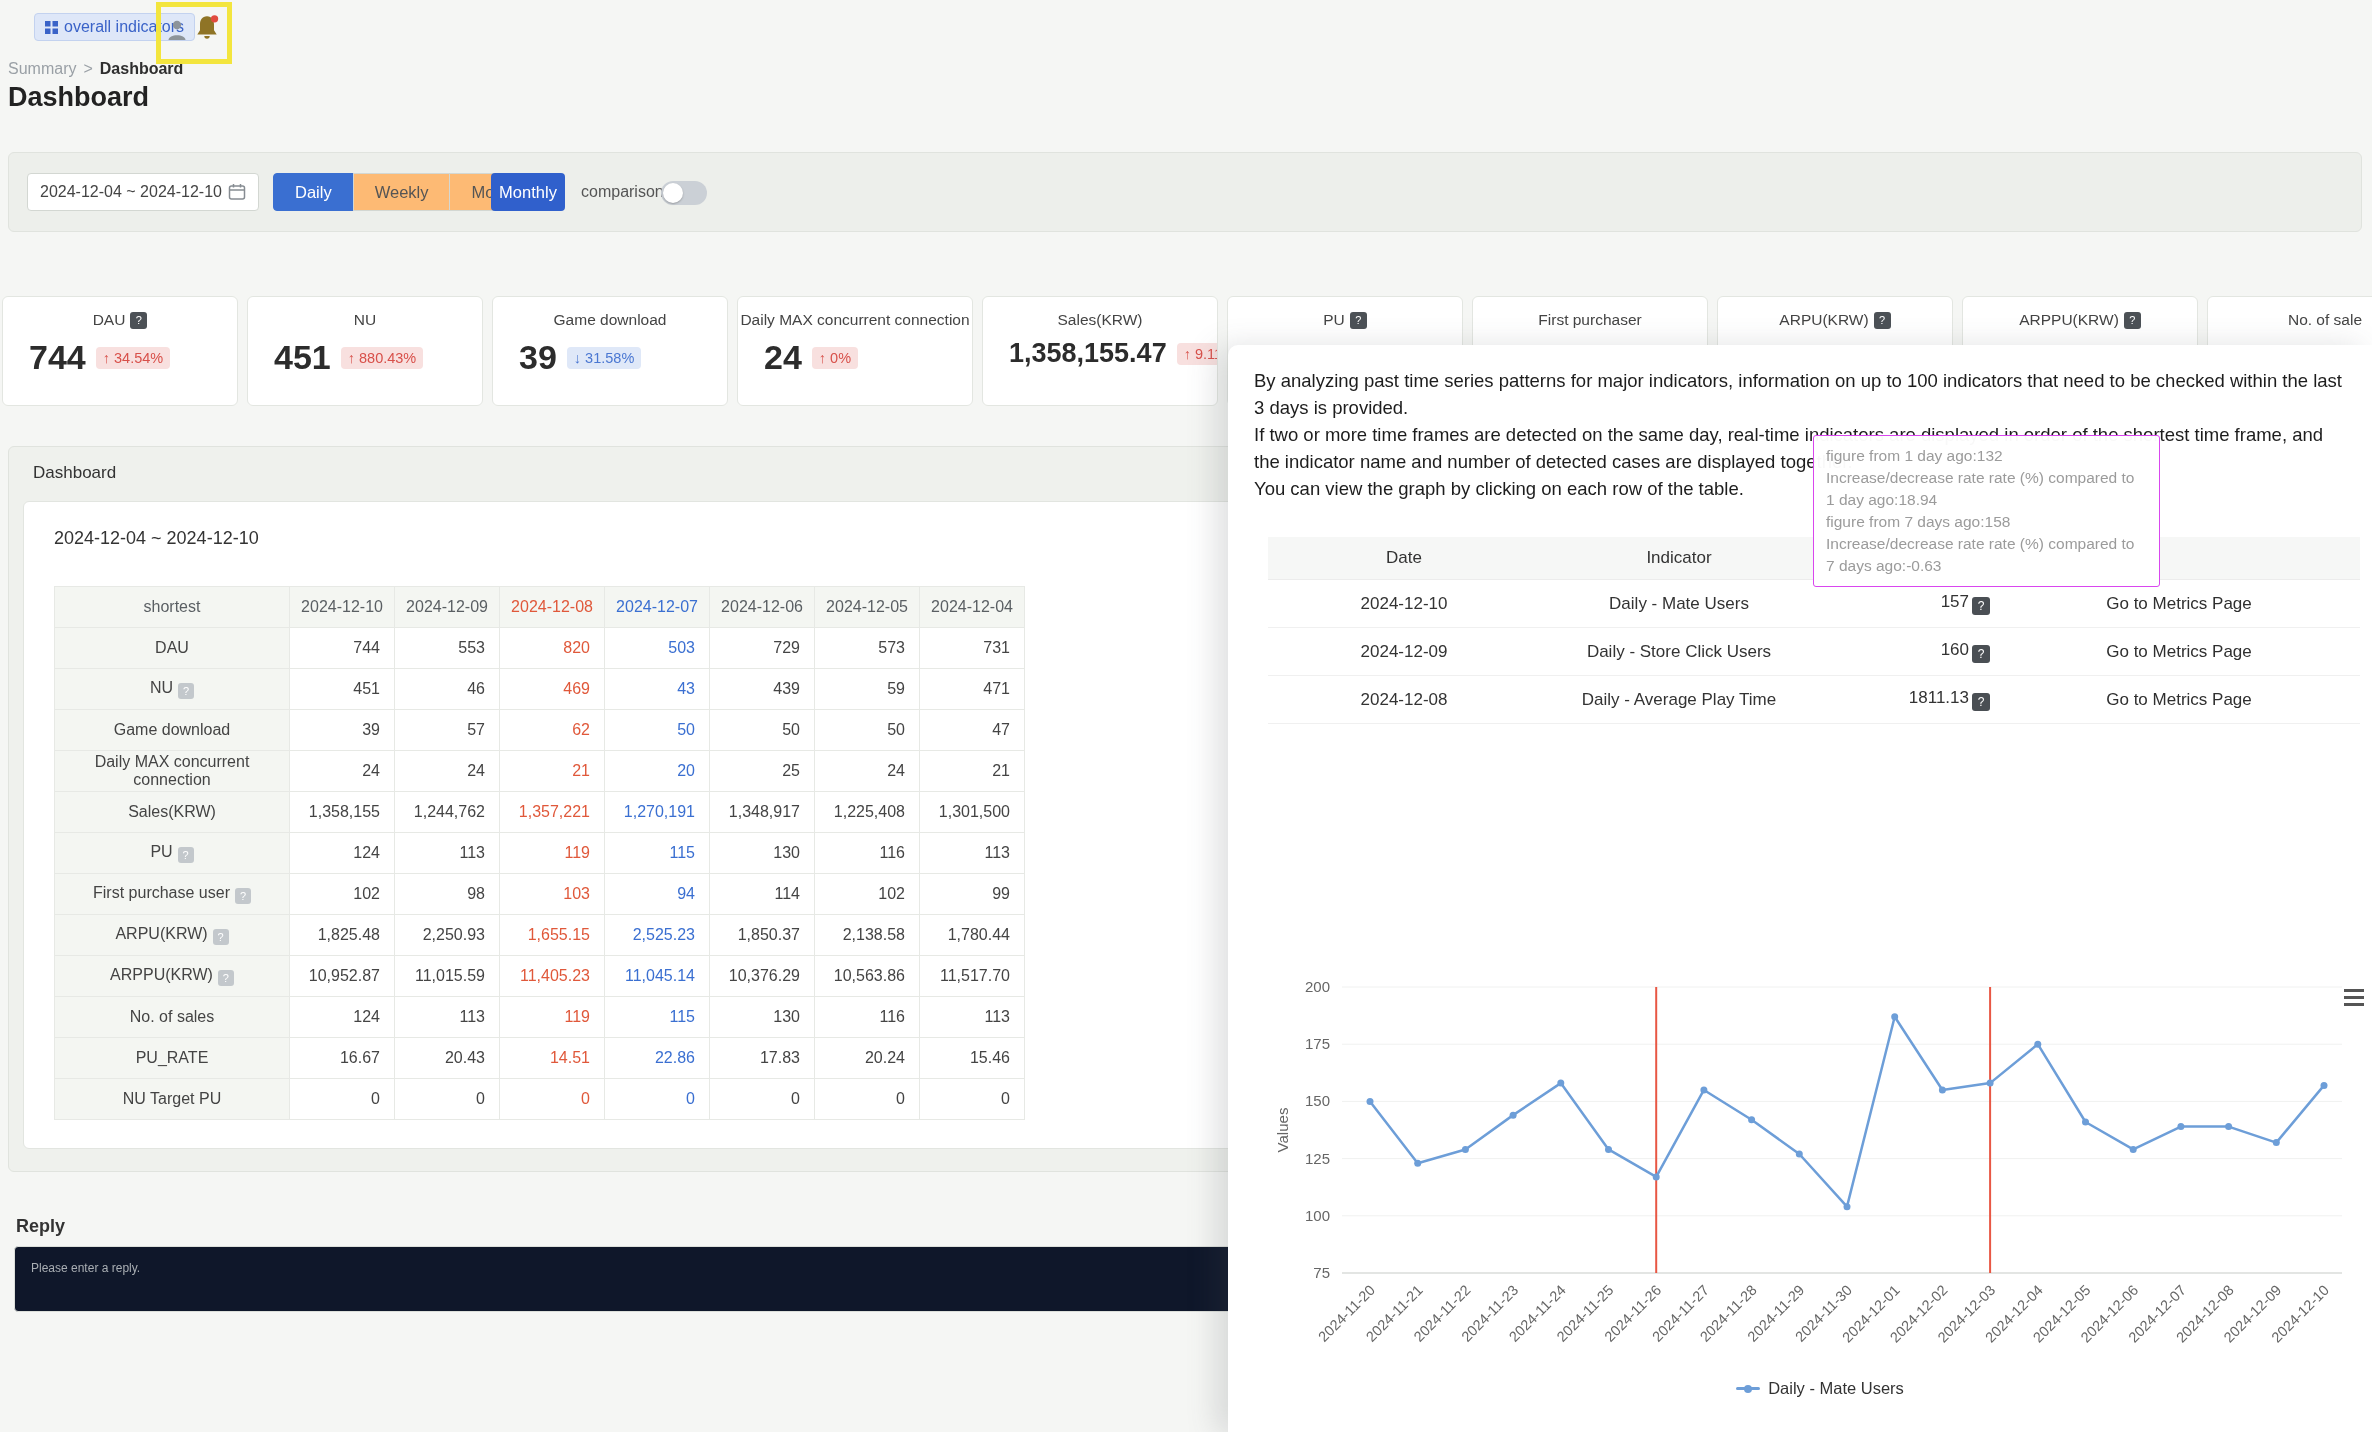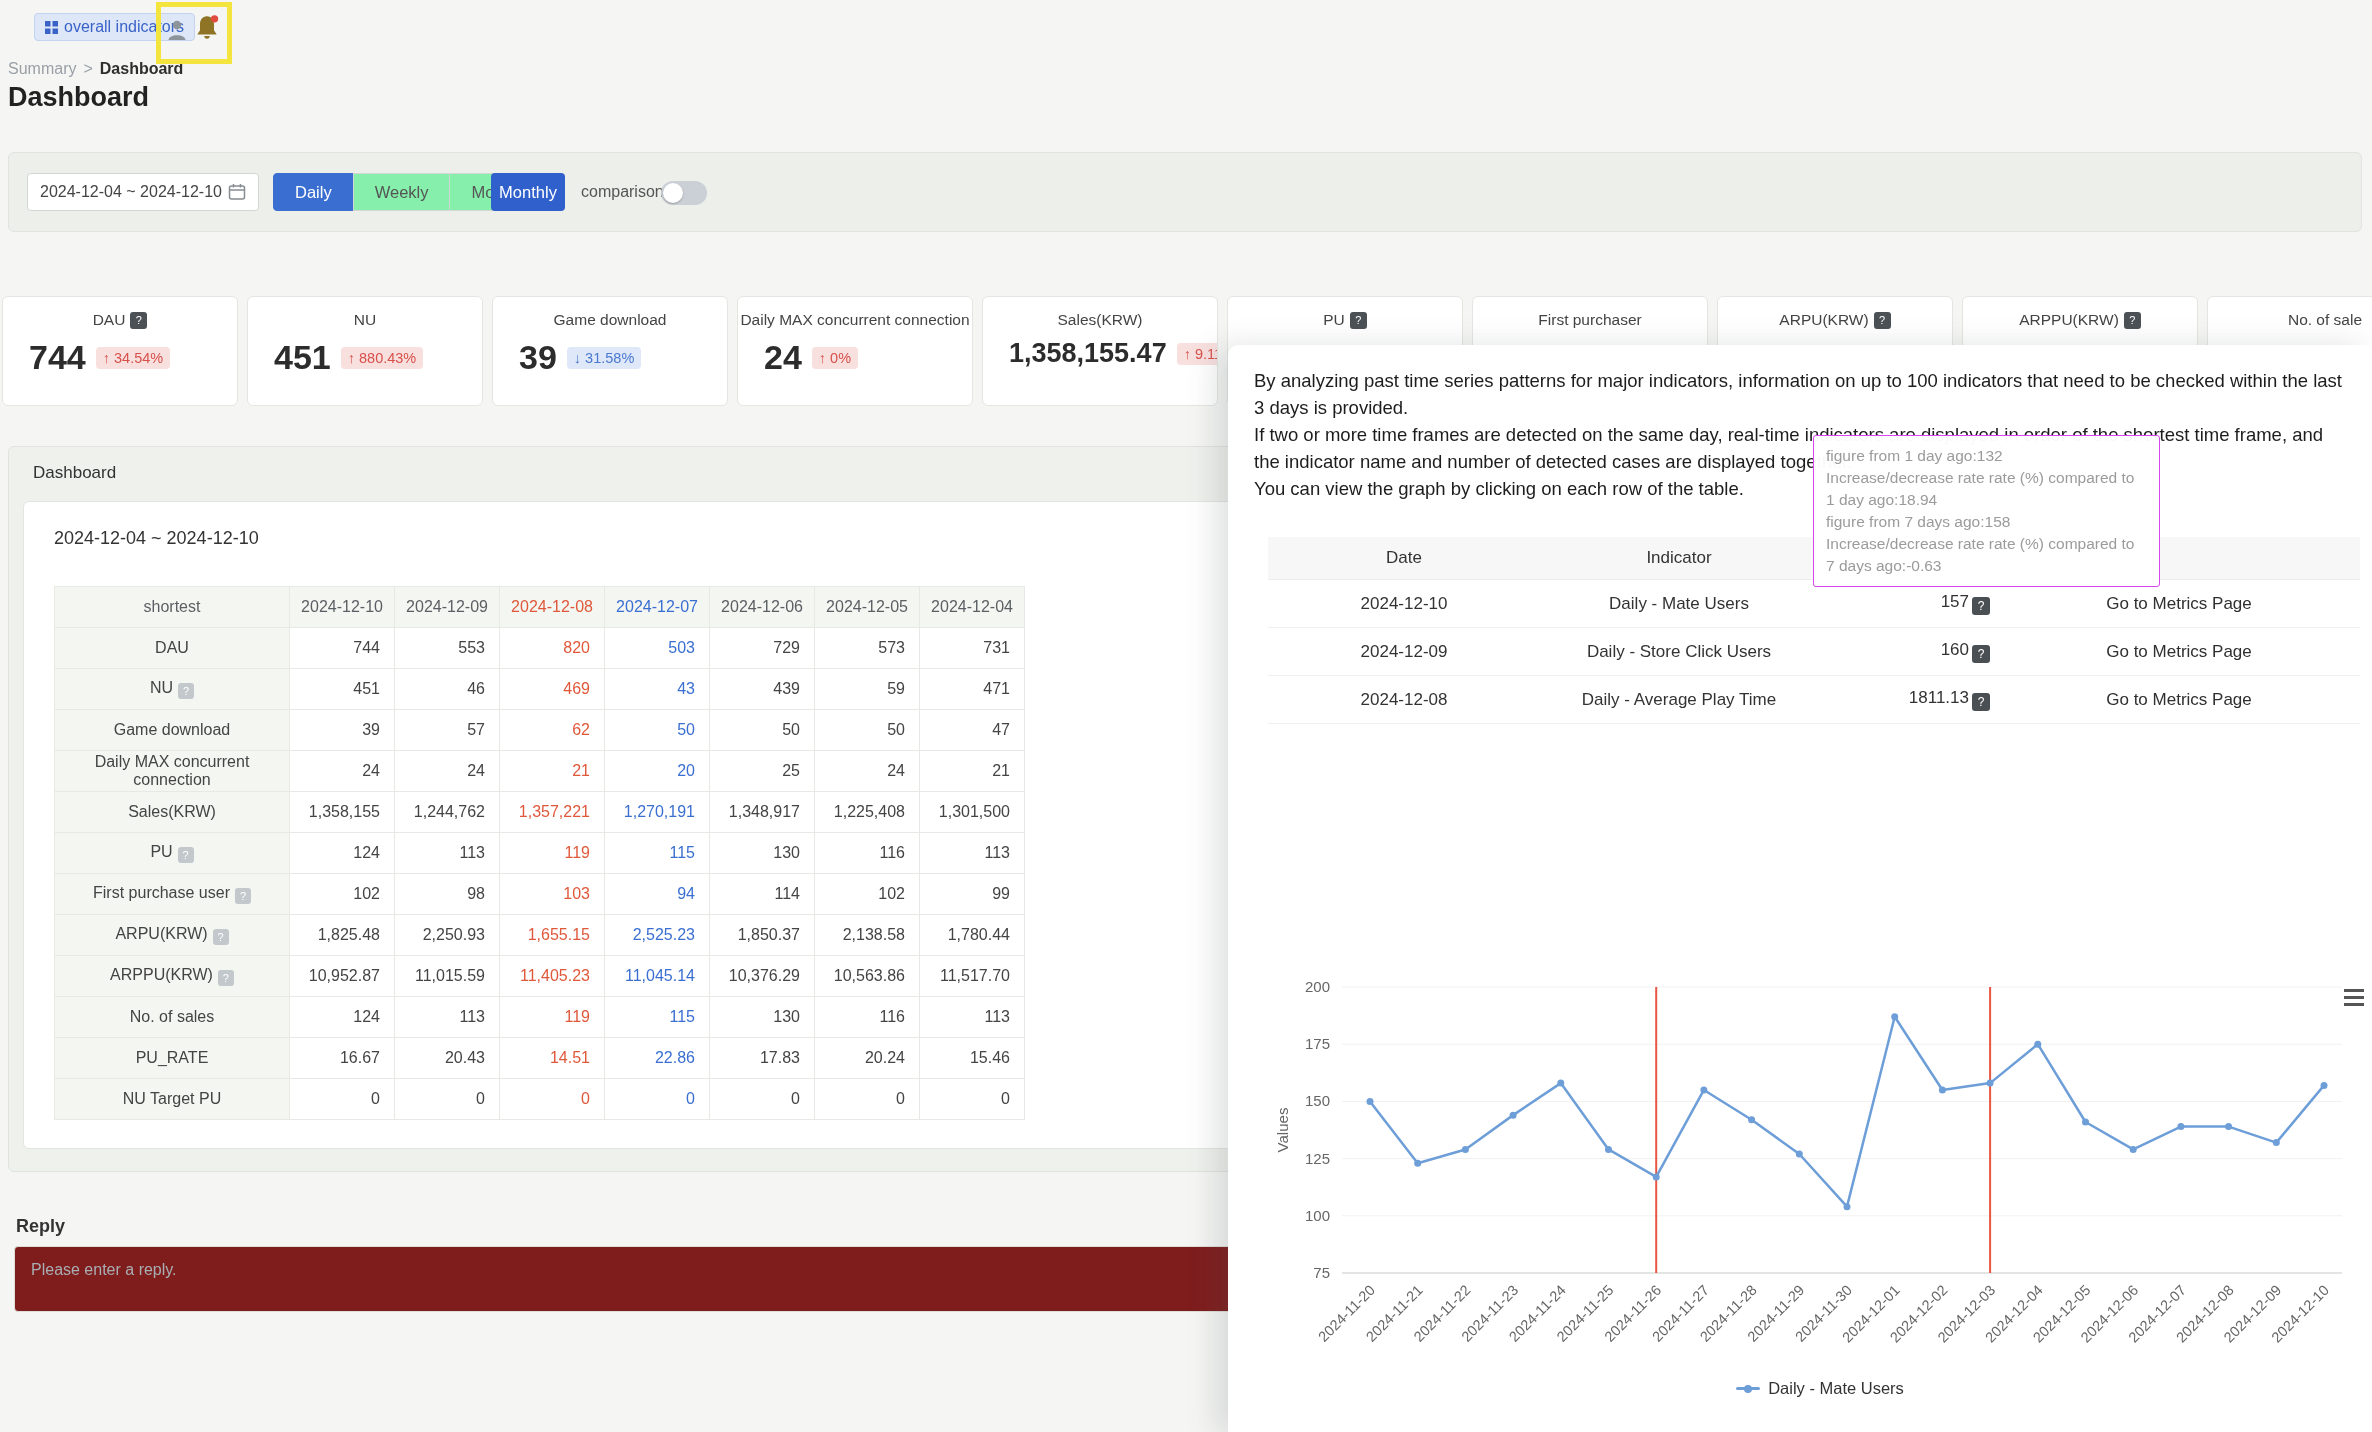--- a/index.html
+++ b/index.html
@@ -15,21 +15,21 @@
 
   .breadcrumb{position:absolute;left:8px;top:60px;font-size:16px;color:#9aa0a6;display:flex;gap:7px;align-items:center;}
   .breadcrumb .cur{color:#2e2e2e;font-weight:600;}
   .page-title{position:absolute;left:8px;top:82px;font-size:27px;font-weight:600;color:#222;margin:0;}
 
   
   .filter-panel{position:absolute;left:8px;top:152px;width:2354px;height:80px;background:#edefeb;border:1px solid #e0e3de;border-radius:6px;box-sizing:border-box;}
   .date-input{position:absolute;left:18px;top:20px;width:232px;height:38px;background:#fff;border:1px solid #d3d7d2;border-radius:4px;
               display:flex;align-items:center;justify-content:space-between;padding:0 12px;font-size:16px;color:#444;box-sizing:border-box;cursor:pointer;}
   .seg{position:absolute;left:264px;top:20px;height:48px;display:flex;}
-  .seg button{height:38px;padding:0 21px;font-size:16.5px;background:#86efac;border:1px solid #d3d7d2;color:#555;margin-left:-1px;cursor:pointer;}
+  .seg button{height:38px;padding:0 21px;font-size:16.5px;background:#fdba74;border:1px solid #d3d7d2;color:#555;margin-left:-1px;cursor:pointer;}
   .seg button.first{border-radius:4px 0 0 4px;margin-left:0;}
   .seg button.last{border-radius:0 4px 4px 0;}
   .seg button.active{background:#3a6fd1;border-color:#3a6fd1;color:#fff;}
   .search-btn{position:absolute;left:482px;top:20px;width:74px;height:38px;background:#3060cc;color:#fff;border:none;border-radius:4px;font-size:16.5px;cursor:pointer;}
   .cmp-label{position:absolute;left:572px;top:30px;font-size:16px;color:#555;}
   .toggle{position:absolute;left:652px;top:28px;width:46px;height:24px;background:#cbd0d6;border-radius:12px;cursor:pointer;}
   .toggle .knob{position:absolute;left:2px;top:2px;width:20px;height:20px;background:#fff;border-radius:50%;box-shadow:0 1px 2px rgba(0,0,0,.25);}
 
   
   .status-line{position:absolute;left:8px;top:254px;display:flex;align-items:center;gap:10px;}
@@ -58,21 +58,21 @@
   .main-table th{background:#f4f6f2;font-weight:400;color:#5a5f63;width:104px;text-align:center;}
   .main-table th.div{width:234px;}
   .main-table td.label{background:#f4f6f2;text-align:center;color:#444;}
   .main-table td.val{text-align:right;padding-right:14px;background:#fff;}
   .col-red{color:#e0583a !important;}
   .col-blue{color:#3a6fd1 !important;}
   .tbl-help{display:inline-block;width:16px;height:16px;background:#c3c8cc;border-radius:3px;color:#fff;font-size:11px;line-height:16px;text-align:center;margin-left:5px;vertical-align:-2px;cursor:pointer;}
 
   
   .reply-label{position:absolute;left:16px;top:1216px;font-size:18px;font-weight:600;color:#333;}
-  .reply-input{position:absolute;left:14px;top:1246px;width:2344px;height:66px;background:#7f1d1d;border:1px solid #dcdfda;border-radius:4px;box-sizing:border-box;padding:14px 16px;font-size:16px;color:#a9aeb3;cursor:text;}
+  .reply-input{position:absolute;left:14px;top:1246px;width:2344px;height:66px;background:#0f172a;border:1px solid #dcdfda;border-radius:4px;box-sizing:border-box;padding:14px 16px;font-size:12px;color:#a9aeb3;cursor:text;}
 
   
   .overlay{position:absolute;left:1228px;top:345px;width:1144px;height:1087px;background:#fff;border-top-left-radius:10px;
            box-shadow:-12px 2px 30px rgba(80,85,90,.18);z-index:10;}
   .desc{position:absolute;left:26px;top:22px;width:1094px;font-size:18.5px;line-height:27px;color:#1d1d1d;}
   .desc p{margin:0;}
   .det-table{position:absolute;left:40px;top:192px;width:1092px;border-collapse:collapse;font-size:17px;color:#333;table-layout:fixed;}
   .det-table th{height:40px;background:#f6f7f6;font-weight:500;text-align:center;border-bottom:1px solid #ececec;}
   .det-table td{height:45px;text-align:center;border-bottom:1px solid #f0f0f0;}
   .det-table td.val{text-align:right;padding-right:8px;}

